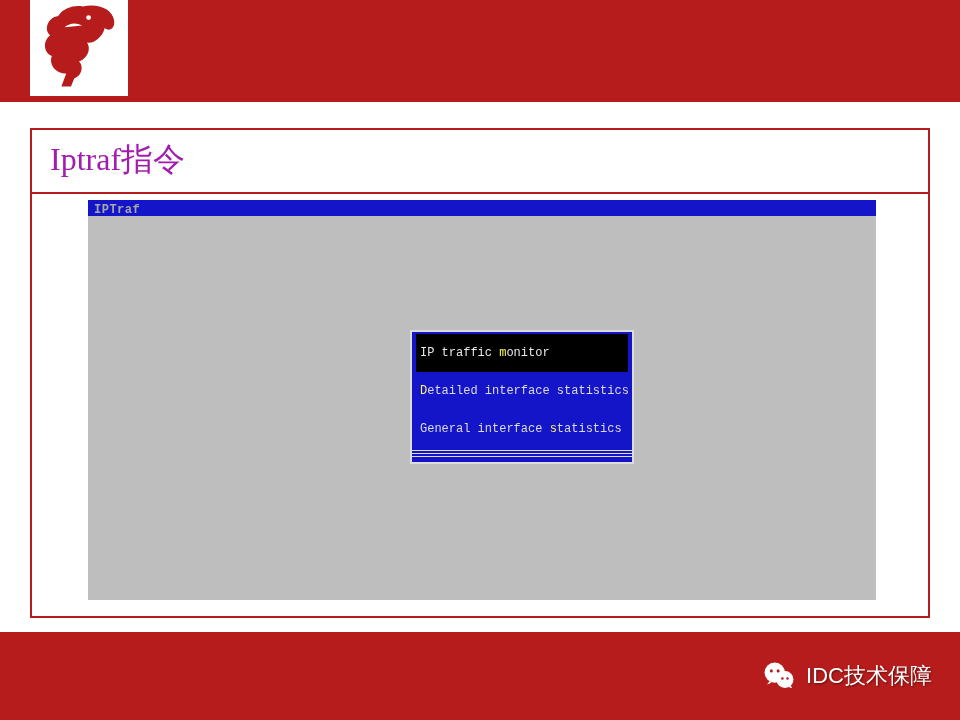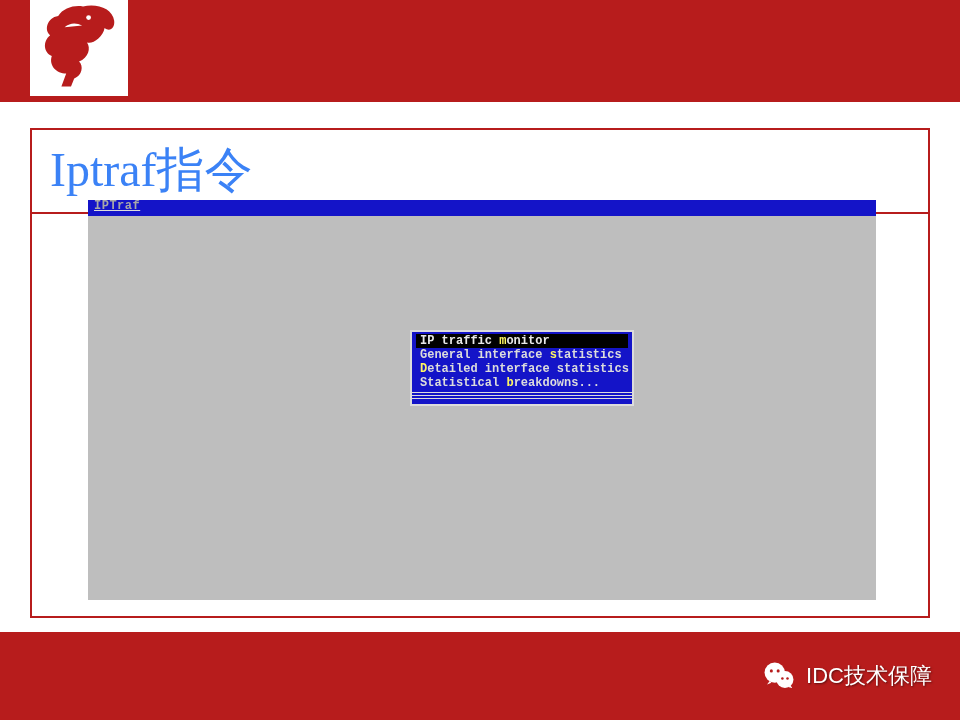--- a/index.html
+++ b/index.html
@@ -30,23 +30,23 @@
     position: absolute;
     left: 30px;
     top: 128px;
     width: 900px;
     height: 490px;
     border: 2px solid #B71C1C;
     background: #fff;
   }
   .slide-title {
     padding: 8px 18px 10px 18px;
-    color: #3b82f6;
+    color: #a21caf;
     font-family: "Times New Roman", "SimSun", serif;
-    font-size: 48px;
+    font-size: 32px;
     font-weight: 400;
   }
   .title-rule {
     border: none;
     border-top: 2px solid #B71C1C;
     margin: 0;
   }
 
   
   .terminal-wrap {
@@ -63,38 +63,37 @@
   .term-topbar {
     position: absolute;
     left: 0; top: 0; right: 0;
     height: 16px;
     background: #1414C8;
     color: #DCDCDC;
     font-weight: bold;
     padding-left: 6px;
     letter-spacing: 0.5px;
     display: flex;
-    align-items: flex-start;
-    text-decoration: underline;
+    align-items: flex-end;
   }
   .term-topbar .t-initial { color: #A8A8A8; }
 
   .menu-box {
     position: absolute;
     left: 322px;
     top: 130px;
     width: 224px;
     background: #1414C8;
     border: 2px solid #DCDCDC;
     padding: 2px 4px 3px 4px;
   }
   .menu-item {
-    padding: 1px 4px;
+    padding: 13px 4px;
     color: #DCDCDC;
-    font-weight: bold;
+    font-weight: normal;
     white-space: nowrap;
   }
   .menu-item .hot { color: #FFF761; }
   .menu-item.selected {
     background: #000;
     color: #E8E8E8;
   }
   .menu-item.selected .hot { color: #FFF761; }
   .menu-sep {
     border: none;
@@ -143,27 +142,24 @@
     <div class="term-topbar">
       <span class="t-initial">IPTraf</span>
     </div>
 
     <div class="menu-box">
 
       <div class="menu-item selected">
         <span>IP traffic </span><span class="hot">m</span><span>onitor</span>
       </div>
       <div class="menu-item">
-        <span>General interface </span><span class="hot">s</span><span>tatistics</span>
-      </div>
-      <div class="menu-item">
         <span></span><span class="hot">D</span><span>etailed interface statistics</span>
       </div>
       <div class="menu-item">
-        <span>Statistical </span><span class="hot">b</span><span>reakdowns...</span>
+        <span>General interface </span><span class="hot">s</span><span>tatistics</span>
       </div>
 
       <hr class="menu-sep">
 
 
       <hr class="menu-sep">
 
 
       <hr class="menu-sep">
 

